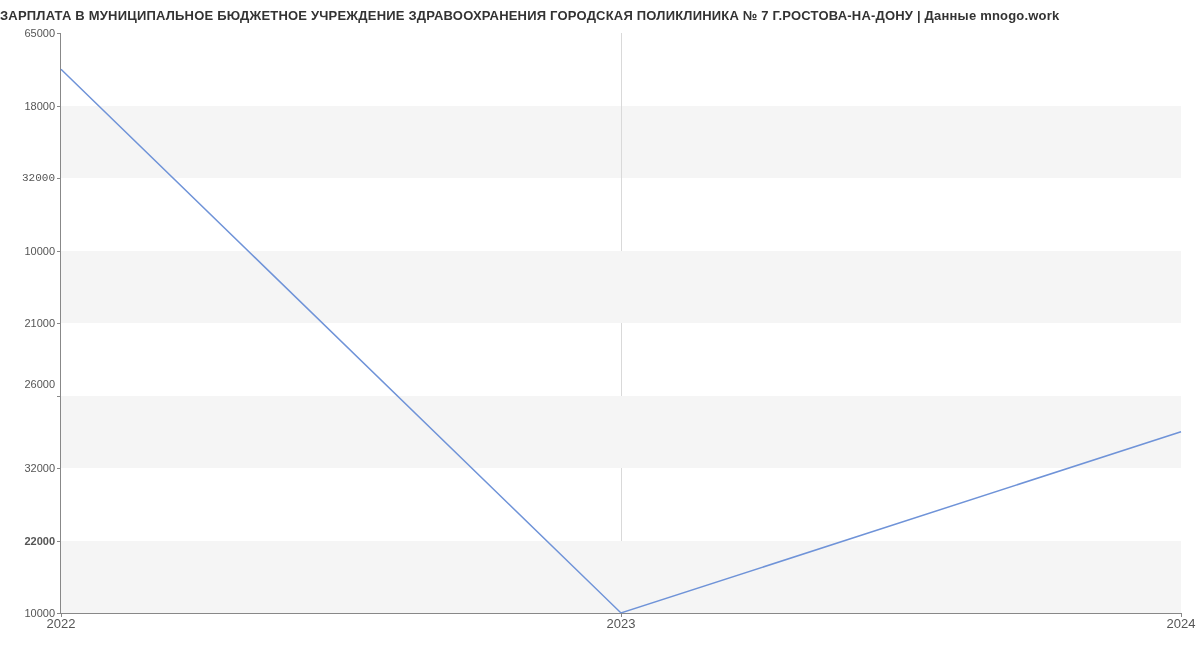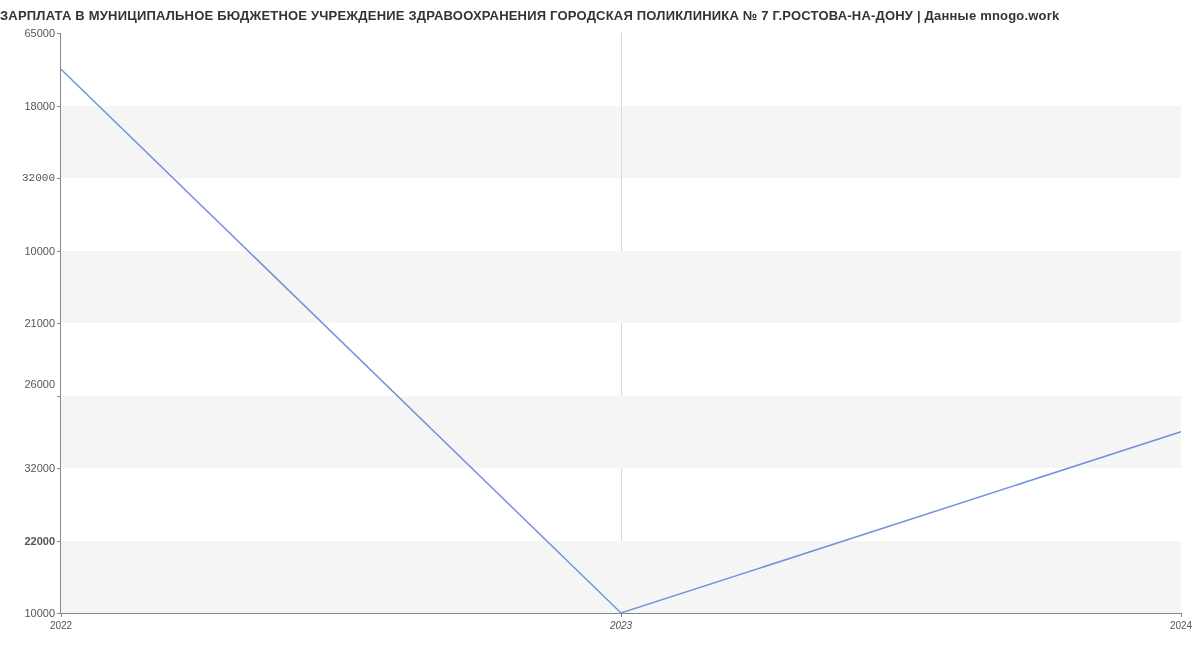--- a/index.html
+++ b/index.html
@@ -47,21 +47,21 @@
     transform: translateY(-50%);
   }
   .ytick-mark {
     position: absolute;
     left: -4px; width: 4px; height: 1px;
     background: #888;
   }
   .xtick-label {
     position: absolute;
     bottom: -18px;
-    font-size: 10px;
+    font-size: 13px;
     color: #555;
     transform: translateX(-50%);
   }
   .xtick-mark {
     position: absolute;
     bottom: -4px; width: 1px; height: 4px;
     background: #888;
   }
   .xgrid {
     position: absolute;
@@ -104,17 +104,17 @@
       <div class="ytick-label" style="top: 217.5px;">10000</div>
       <div class="ytick-mark" style="top: 145px;"></div>
       <div class="ytick-label" style="top: 145px; font-family: Liberation Mono, monospace;">32000</div>
       <div class="ytick-mark" style="top: 72.5px;"></div>
       <div class="ytick-label" style="top: 72.5px;">18000</div>
       <div class="ytick-mark" style="top: 0px;"></div>
       <div class="ytick-label" style="top: 0px;">65000</div>
       <div class="xtick-mark" style="left: 0px;"></div>
       <div class="xtick-label" style="left: 0px;">2022</div>
       <div class="xtick-mark" style="left: 560px;"></div>
-      <div class="xtick-label" style="left: 560px; font-style: italic;">2023</div>
+      <div class="xtick-label" style="left: 560px;">2023</div>
       <div class="xtick-mark" style="left: 1120px;"></div>
       <div class="xtick-label" style="left: 1120px;">2024</div>
     </div>
 </div>
 
 </body></html>

